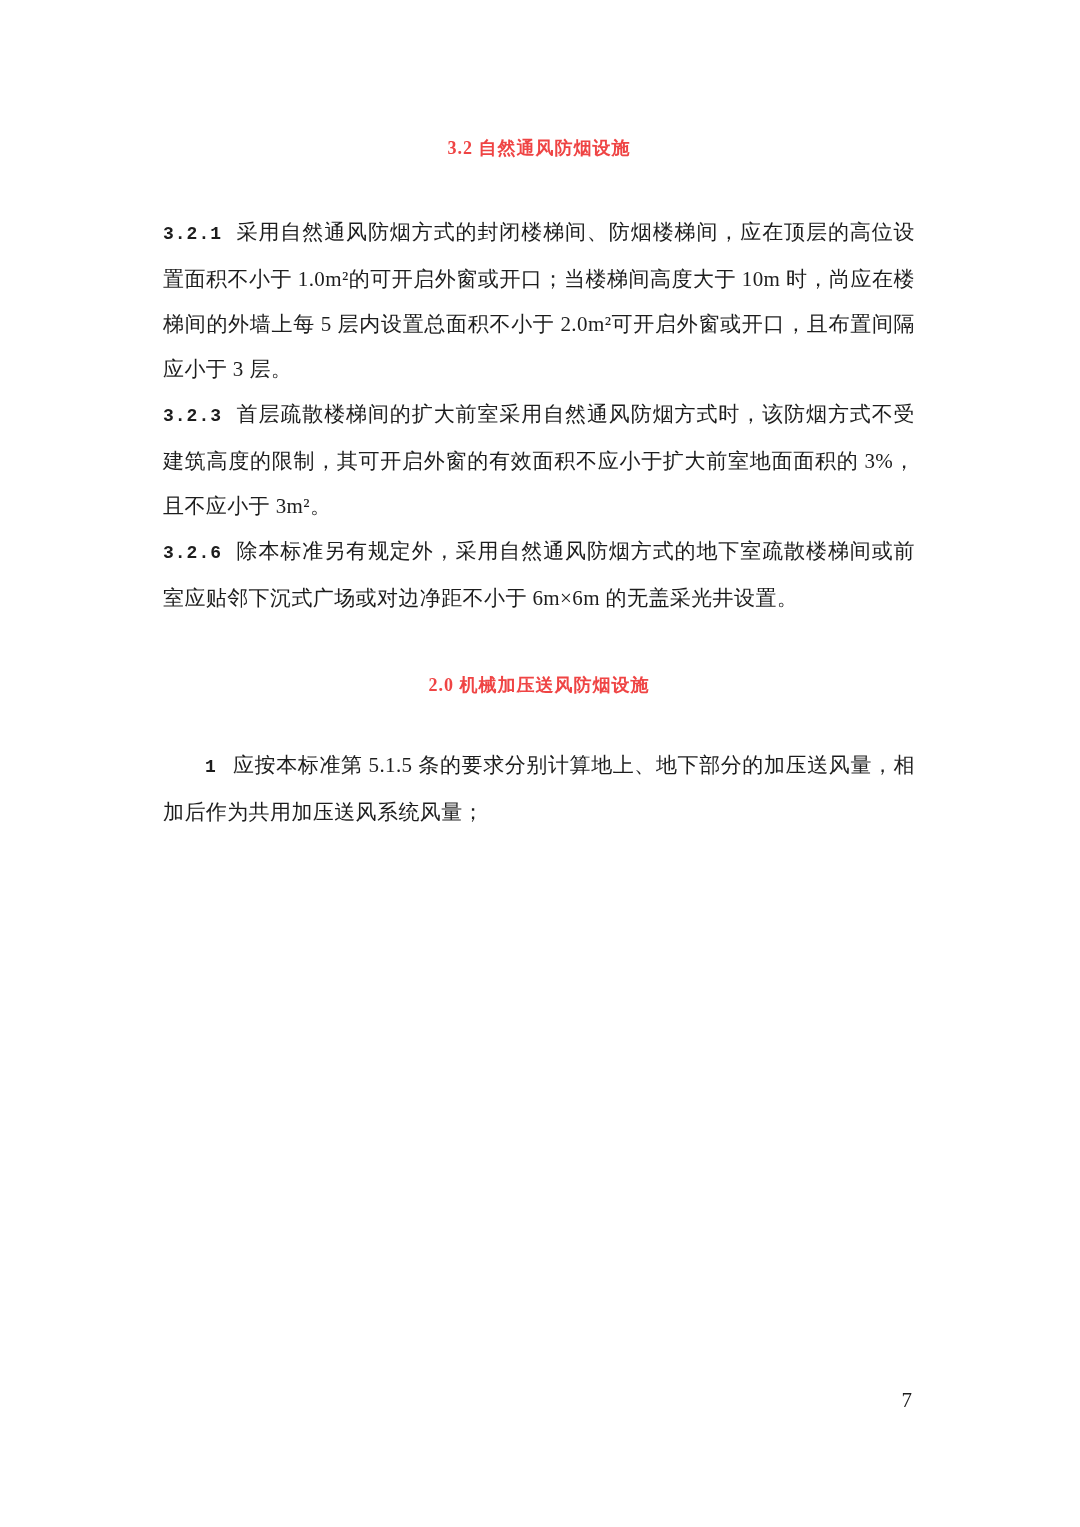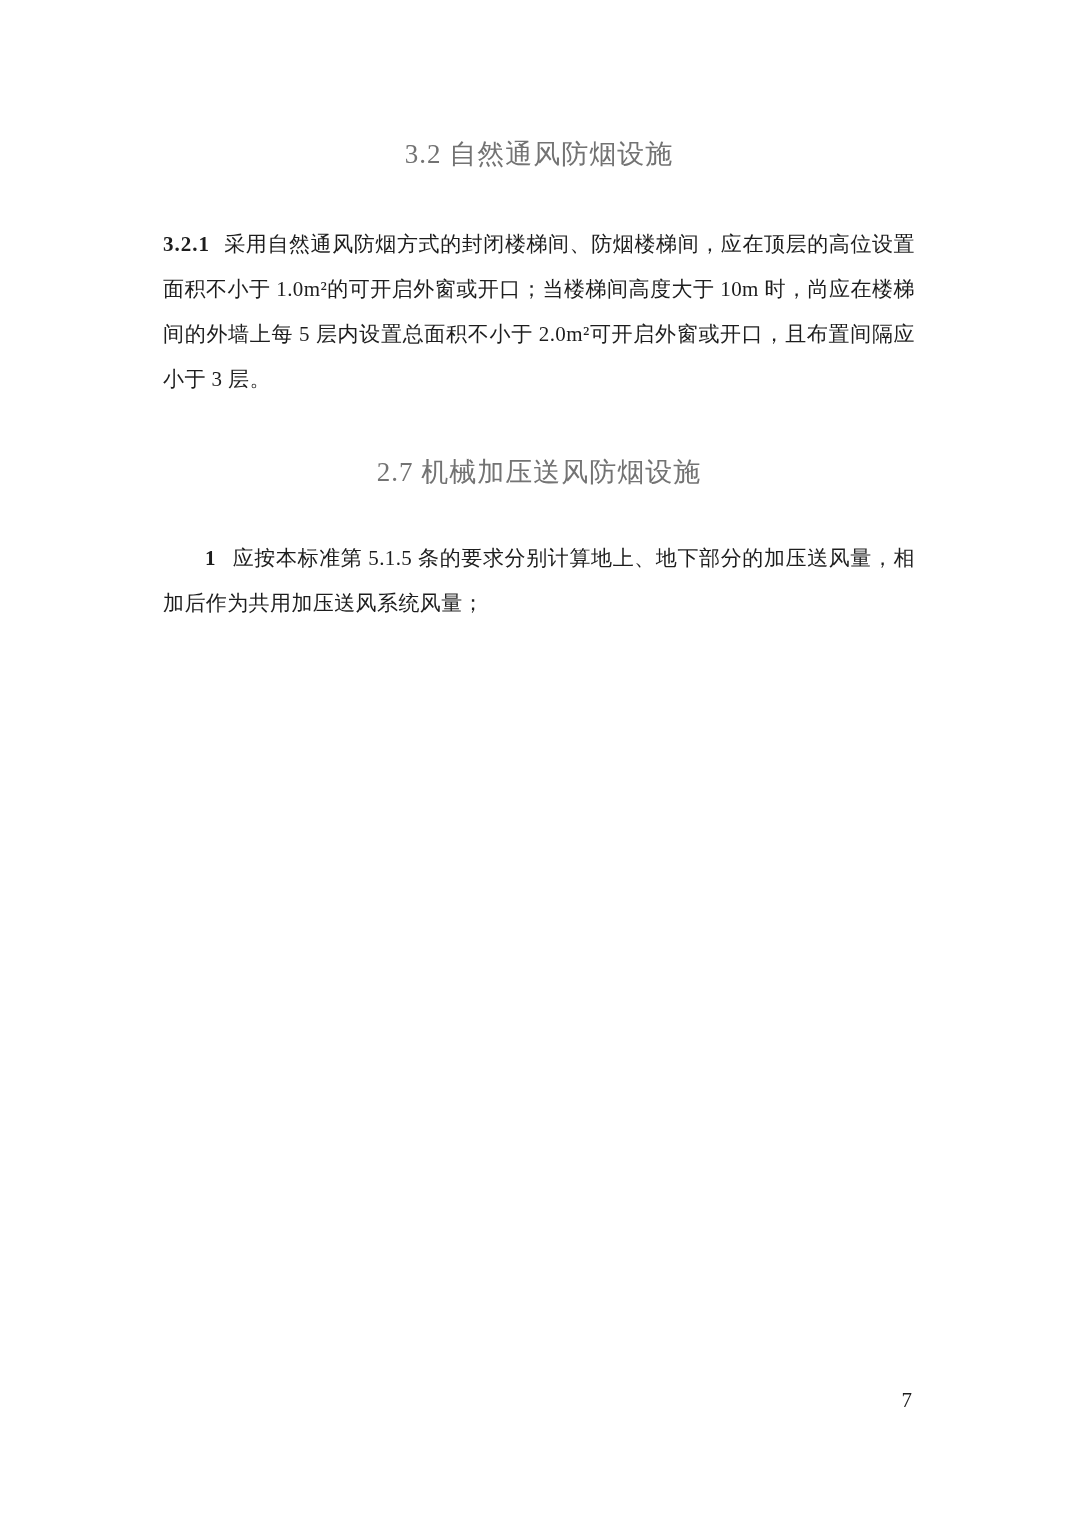--- a/index.html
+++ b/index.html
@@ -14,44 +14,44 @@
   }
   .page {
     position: absolute;
     top: 0; left: 0;
     width: 1080px;
     height: 1527px;
     box-sizing: border-box;
     padding: 136px 165px 0 163px;
   }
   .section-heading {
-    font-size: 27px;
-    font-weight: normal;
+    font-size: 18px;
+    font-weight: bold;
     text-align: center;
     letter-spacing: 1px;
     margin: 0 0 50px 0;
-    color: #737373;
+    color: #ef4444;
   }
   .section-heading.second {
     margin-top: 52px;
     margin-bottom: 46px;
   }
   .clause {
     margin: 0;
     font-size: 21px;
     line-height: 45px;
     text-align: justify;
     text-justify: inter-ideograph;
     letter-spacing: 0.4px;
     color: #1d1d1d;
   }
   .clause .cnum {
     font-weight: bold;
-    font-family: Liberation Serif, serif;
-    font-size: 21px;
+    font-family: Liberation Mono, monospace;
+    font-size: 18px;
     margin-right: 14px;
     letter-spacing: 1px;
   }
   .clause.sub {
     text-indent: 2em;
   }
   .clause.sub .cnum {
     margin-right: 16px;
   }
   .page-number {
@@ -66,25 +66,27 @@
 </head>
 <body>
 
 <div class="page">
 
   <h2 class="section-heading">3.2 自然通风防烟设施</h2>
 
   <p class="clause"><span class="cnum">3.2.1</span><span class="ctext">采用自然通风防烟方式的封闭楼梯间、防烟楼梯间，应在顶层的高位设置面积不小于 1.0m²的可开启外窗或开口；当楼梯间高度大于 10m 时，尚应在楼梯间的外墙上每 5 层内设置总面积不小于 2.0m²可开启外窗或开口，且布置间隔应小于 3 层。</span></p>
 
 
+  <p class="clause"><span class="cnum">3.2.3</span><span class="ctext">首层疏散楼梯间的扩大前室采用自然通风防烟方式时，该防烟方式不受建筑高度的限制，其可开启外窗的有效面积不应小于扩大前室地面面积的 3%，且不应小于 3m²。</span></p>
 
 
 
+  <p class="clause"><span class="cnum">3.2.6</span><span class="ctext">除本标准另有规定外，采用自然通风防烟方式的地下室疏散楼梯间或前室应贴邻下沉式广场或对边净距不小于 6m×6m 的无盖采光井设置。</span></p>
 
-  <h2 class="section-heading second">2.7 机械加压送风防烟设施</h2>
+  <h2 class="section-heading second">2.0 机械加压送风防烟设施</h2>
 
 
 
 
   <p class="clause sub"><span class="cnum">1</span><span class="ctext">应按本标准第 5.1.5 条的要求分别计算地上、地下部分的加压送风量，相加后作为共用加压送风系统风量；</span></p>
 
   <div class="page-number">7</div>
 
 </div>
 

